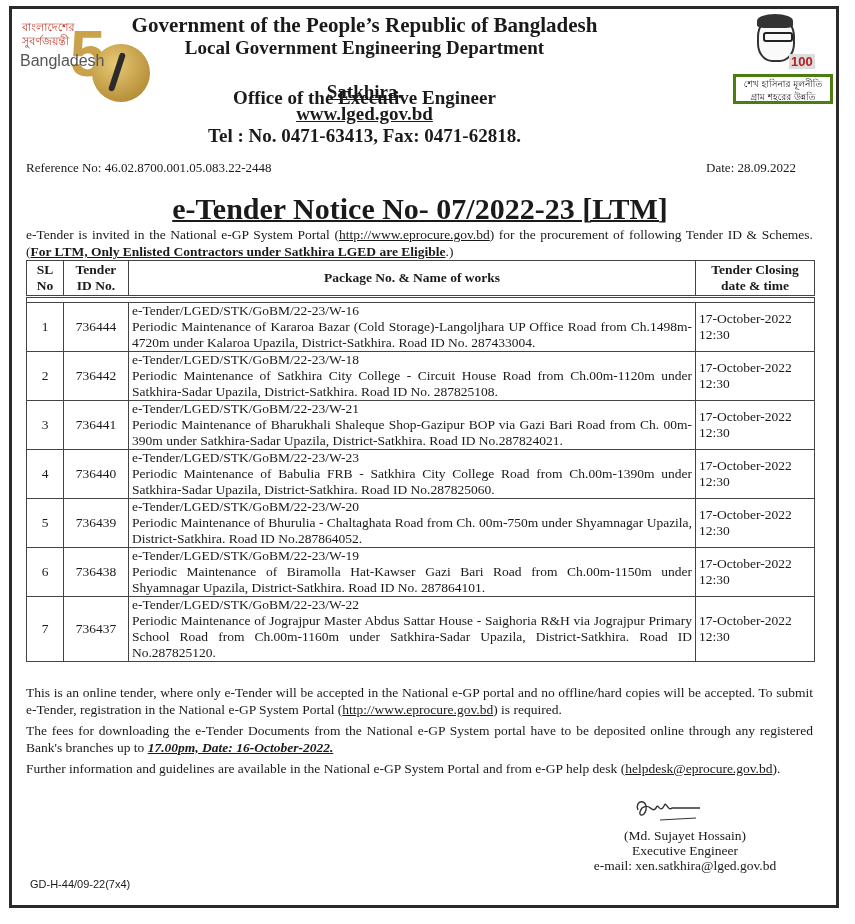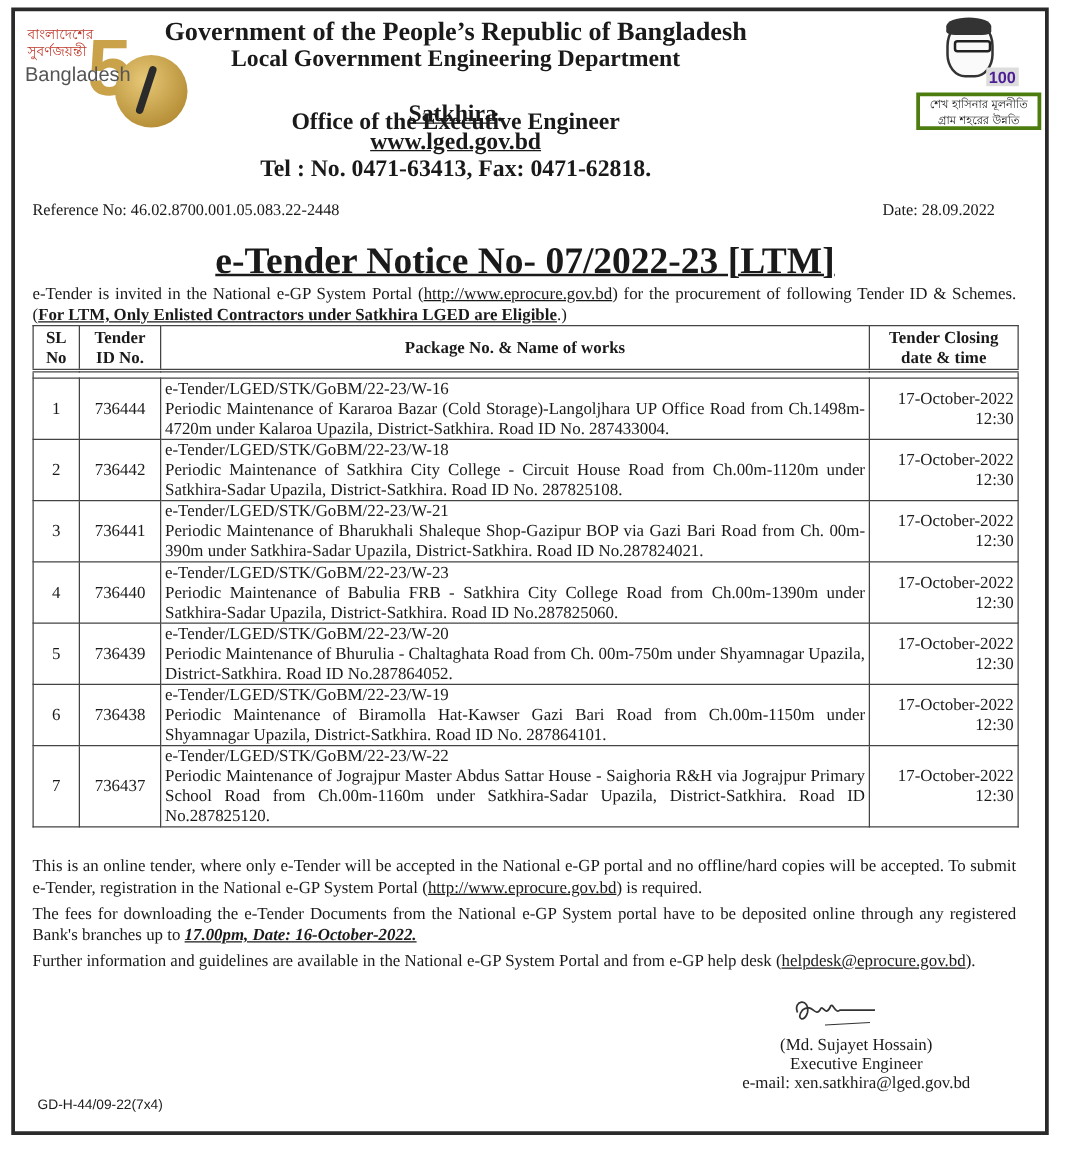--- a/index.html
+++ b/index.html
@@ -22,21 +22,21 @@
                             background: #2b2b2b; transform: rotate(18deg); border-radius: 3px; }
   .logo-right { position: absolute; left: 733px; top: 14px; width: 100px; height: 90px; }
   .portrait { position: absolute; left: 18px; top: 0px; width: 48px; height: 52px; }
   .portrait .head { position: absolute; left: 6px; top: 2px; width: 34px; height: 42px; border-radius: 45% 45% 40% 40%;
                     border: 2px solid #333; background: #fafafa; }
   .portrait .hair { position: absolute; left: 6px; top: 0px; width: 36px; height: 14px; background: #333;
                     border-radius: 50% 50% 20% 20%; }
   .portrait .glasses { position: absolute; left: 12px; top: 18px; width: 26px; height: 6px;
                        border: 2px solid #222; border-radius: 3px; }
   .mujib100 { position: absolute; left: 56px; top: 40px; font-family: "Liberation Sans", sans-serif;
-              font-size: 13px; font-weight: bold; color: #4c1d95; background: #ddd; padding: 0 2px; }
+              font-size: 13px; font-weight: bold; color: #b91c1c; background: #ddd; padding: 0 2px; }
   .slogan-box { position: absolute; left: 0px; top: 60px; width: 100px; height: 30px; border: 3px solid #4d7c0f;
                 box-sizing: border-box; font-family: "DejaVu Sans", sans-serif; font-size: 9px;
                 text-align: center; line-height: 13px; padding-top: 1px; }
   .hdr { position: absolute; left: 0; width: 729px; text-align: center; font-weight: bold; line-height: 1; }
   .h1 { top: 15px; font-size: 21px; }
   .h2 { top: 38px; font-size: 19px; }
   .h3 { top: 60px; font-size: 19px; margin-top: 28px; }
   .h4 { top: 82px; font-size: 19px; }
   .h4 span { text-decoration: underline; }
   .h5 { top: 104px; font-size: 19px; text-decoration: underline; }
@@ -51,21 +51,21 @@
   .intro a, .para a { color: #1a1a1a; text-decoration: underline; }
   .intro b { text-decoration: underline; }
   table.tenders { position: absolute; left: 26px; top: 260px; width: 789px; border-collapse: collapse;
                   font-size: 13.5px; line-height: 16px; }
   table.tenders th, table.tenders td { border: 1px solid #444; padding: 0 3px; vertical-align: middle; }
   table.tenders th { font-weight: bold; text-align: center; height: 34px; font-size: 13.5px; }
   table.tenders thead tr { border-bottom: 3px double #444; }
   td.c-sl { width: 30px; text-align: center; }
   td.c-id { width: 58px; text-align: center; }
   td.c-work { text-align: justify; }
-  td.c-close { width: 112px; text-align: right; }
+  td.c-close { width: 112px; text-align: left; }
   .spacer-row td { height: 4px; padding: 0; }
   .para { position: absolute; left: 26px; width: 787px; font-size: 13.5px; line-height: 17px; text-align: justify; }
   .p1 { top: 684px; }
   .p2 { top: 722px; }
   .p3 { top: 760px; }
   .p2 .deadline { font-weight: bold; font-style: italic; text-decoration: underline; }
   .signature { position: absolute; left: 630px; top: 796px; width: 90px; height: 30px; }
   .sign-block { position: absolute; left: 560px; width: 250px; top: 828px; text-align: center;
                 font-size: 13.5px; line-height: 15px; }
   .gd { position: absolute; left: 30px; top: 878px; font-family: "Liberation Sans", sans-serif; font-size: 11px; }

